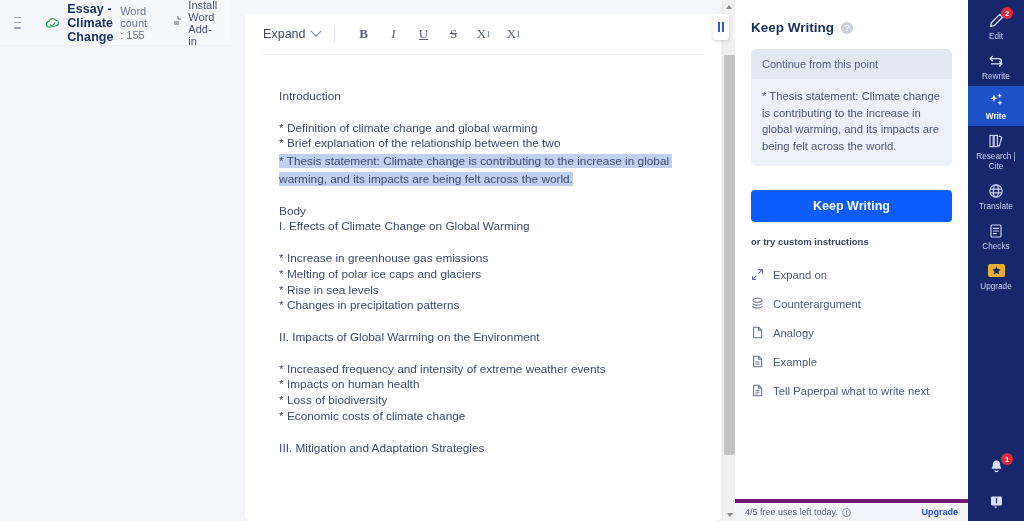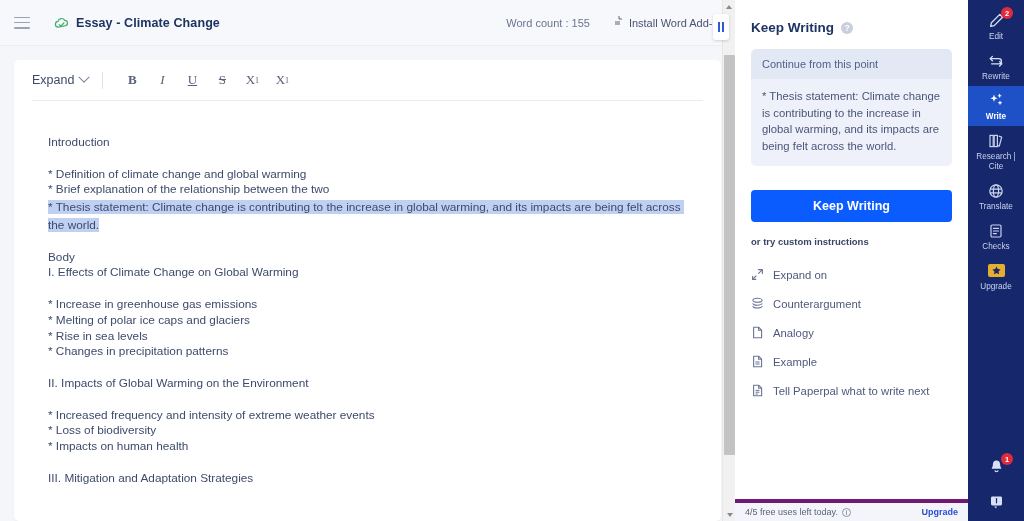--- a/index.html
+++ b/index.html
@@ -8,21 +8,21 @@
     font-family: "Liberation Sans", sans-serif;
     background: #f5f6fa;
     overflow: hidden;
   }
   .app { position: relative; width: 1024px; height: 521px; display: flex; }
 
   
   .editor-col {
     width: 735px; height: 521px;
     background: #f5f6fa;
-    display: flex; flex-direction: column;
+    display: flex; flex-direction: row;
     position: relative;
   }
 
   .topbar {
     height: 46px; flex: 0 0 46px;
     background: #f7f8fc;
     display: flex; align-items: center;
     padding: 0 14px;
     border-bottom: 1px solid #eceef5;
   }
@@ -243,22 +243,23 @@
           <div class="doc-line">I. Effects of Climate Change on Global Warming</div>
           <div class="doc-line blank"></div>
           <div class="doc-line">* Increase in greenhouse gas emissions</div>
           <div class="doc-line">* Melting of polar ice caps and glaciers</div>
           <div class="doc-line">* Rise in sea levels</div>
           <div class="doc-line">* Changes in precipitation patterns</div>
           <div class="doc-line blank"></div>
           <div class="doc-line">II. Impacts of Global Warming on the Environment</div>
           <div class="doc-line blank"></div>
           <div class="doc-line">* Increased frequency and intensity of extreme weather events</div>
+          <div class="doc-line">* Impacts on human health</div>
           <div class="doc-line">* Loss of biodiversity</div>
-          <div class="doc-line">* Impacts on human health</div>
+          <div class="doc-line">* Economic costs of climate change</div>
           <div class="doc-line blank"></div>
           <div class="doc-line">III. Mitigation and Adaptation Strategies</div>
         </div>
     </div>
 
     <div class="v-scroll">
       <div class="arrow">
           <span class="tri tri-up"></span>
         </div>
       <div class="v-thumb"></div>

